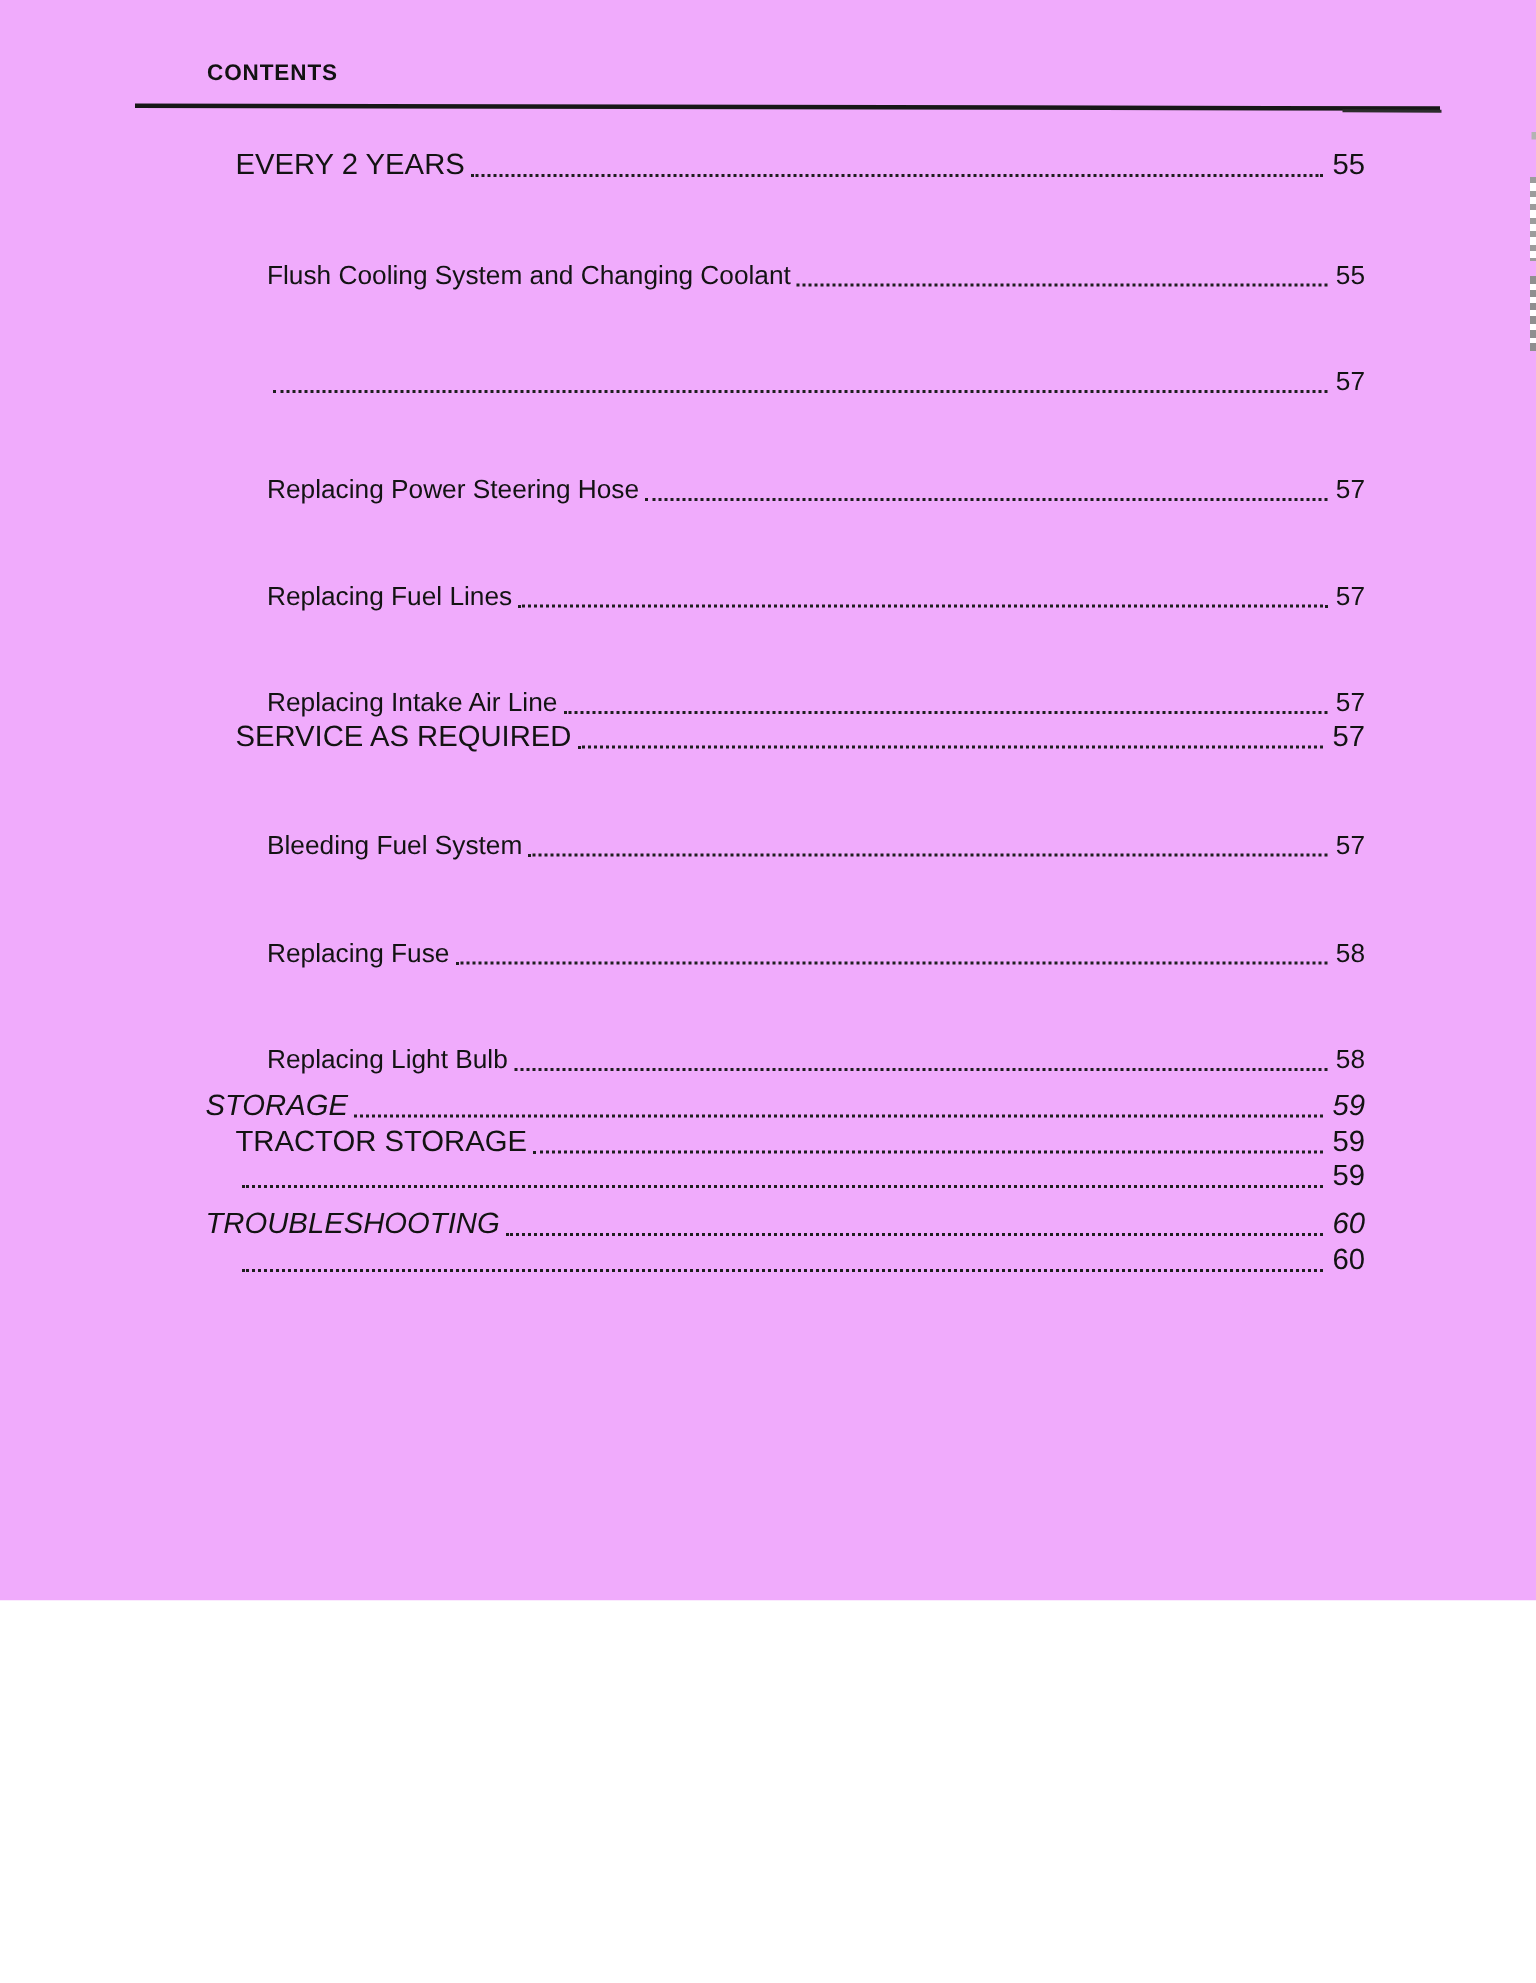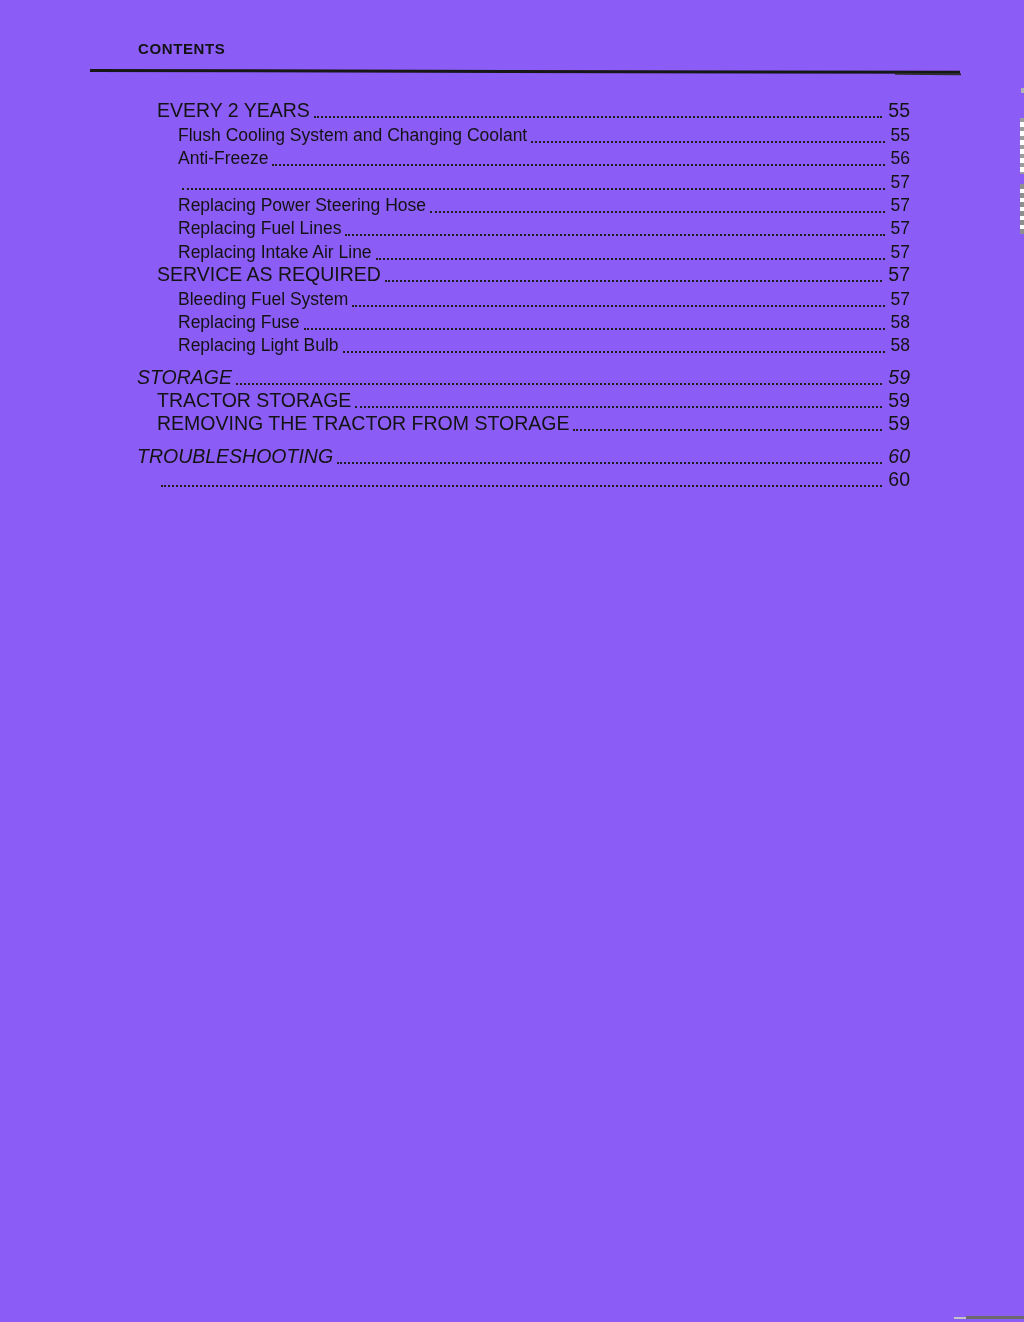--- a/index.html
+++ b/index.html
@@ -3,22 +3,22 @@
 <meta charset="utf-8">
 <style>
   html, body {
     margin: 0;
     padding: 0;
     background: #ffffff;
   }
   #page {
     position: relative;
     width: 1024px;
-    height: 1322px;
-    background: #8b5cf6;
+    height: 1067px;
+    background: #f0abfc;
     overflow: hidden;
     font-family: "Liberation Sans", "DejaVu Sans", sans-serif;
     color: #131313;
   }
   
   .header-label {
     position: absolute;
     left: 138px;
     top: 40px;
     font-size: 15px;
@@ -67,21 +67,21 @@
     margin: 0 6px 4px 4px;
     border-bottom: 2.6px dotted #1e1e1e;
     min-width: 10px;
   }
   .toc-row .pg {
     flex: 0 0 auto;
     text-align: right;
   }
   .level-0 { font-size: 19.5px; margin-top: 9px; padding-left: 0; font-style: italic; }
   .level-1 { font-size: 19.5px; padding-left: 20px; }
-  .level-2 { font-size: 17.5px; padding-left: 41px; }
+  .level-2 { font-size: 17.5px; padding-left: 41px; margin-top: 48px; }
   .level-2 .dots { margin-bottom: 3px; border-bottom-width: 2.4px; }
   
   .edge-dot {
     position: absolute;
     left: 1021px;
     top: 88px;
     width: 3px;
     height: 5px;
     background: #b3b3b3;
   }
@@ -133,25 +133,20 @@
         <span class="lbl">EVERY 2 YEARS</span>
         <span class="dots"></span>
         <span class="pg">55</span>
       </div>
       <div class="toc-row level-2">
         <span class="lbl">Flush Cooling System and Changing Coolant</span>
         <span class="dots"></span>
         <span class="pg">55</span>
       </div>
       <div class="toc-row level-2">
-        <span class="lbl">Anti-Freeze</span>
-        <span class="dots"></span>
-        <span class="pg">56</span>
-      </div>
-      <div class="toc-row level-2">
         <span class="dots"></span>
         <span class="pg">57</span>
       </div>
       <div class="toc-row level-2">
         <span class="lbl">Replacing Power Steering Hose</span>
         <span class="dots"></span>
         <span class="pg">57</span>
       </div>
       <div class="toc-row level-2">
         <span class="lbl">Replacing Fuel Lines</span>
@@ -187,21 +182,20 @@
         <span class="lbl">STORAGE</span>
         <span class="dots"></span>
         <span class="pg">59</span>
       </div>
       <div class="toc-row level-1">
         <span class="lbl">TRACTOR STORAGE</span>
         <span class="dots"></span>
         <span class="pg">59</span>
       </div>
       <div class="toc-row level-1">
-        <span class="lbl">REMOVING THE TRACTOR FROM STORAGE</span>
         <span class="dots"></span>
         <span class="pg">59</span>
       </div>
       <div class="toc-row level-0">
         <span class="lbl">TROUBLESHOOTING</span>
         <span class="dots"></span>
         <span class="pg">60</span>
       </div>
       <div class="toc-row level-1">
         <span class="dots"></span>

